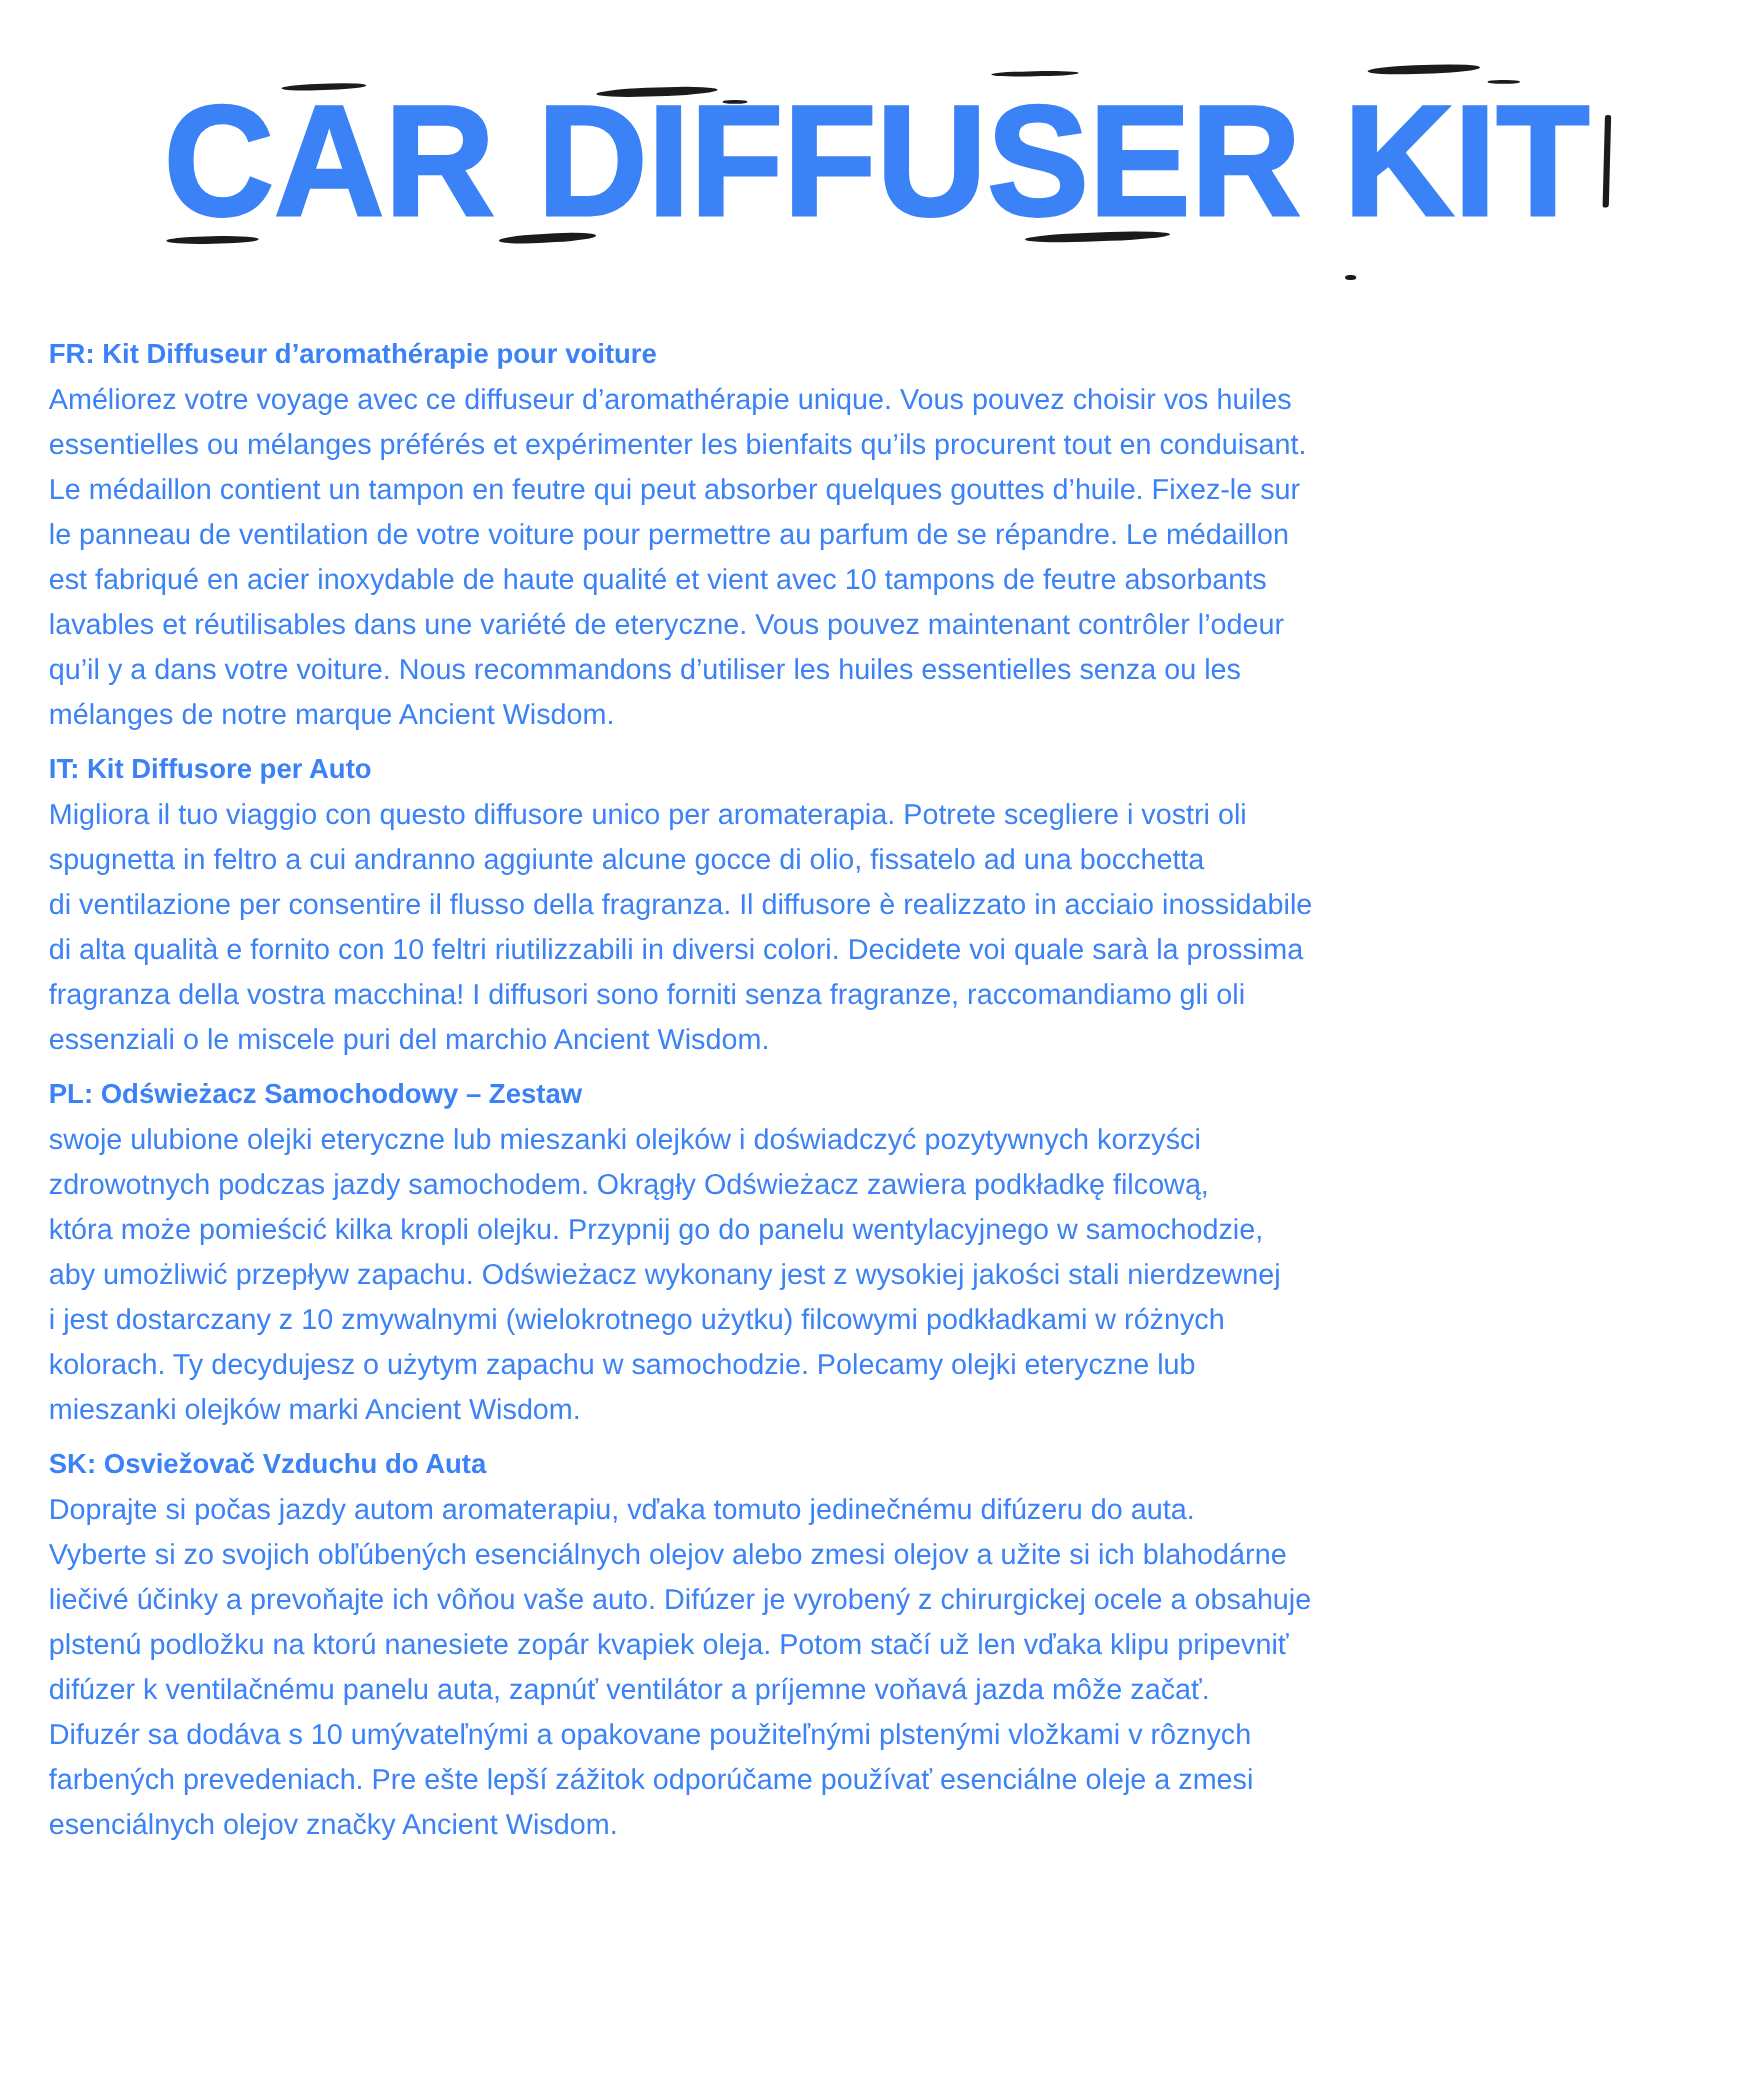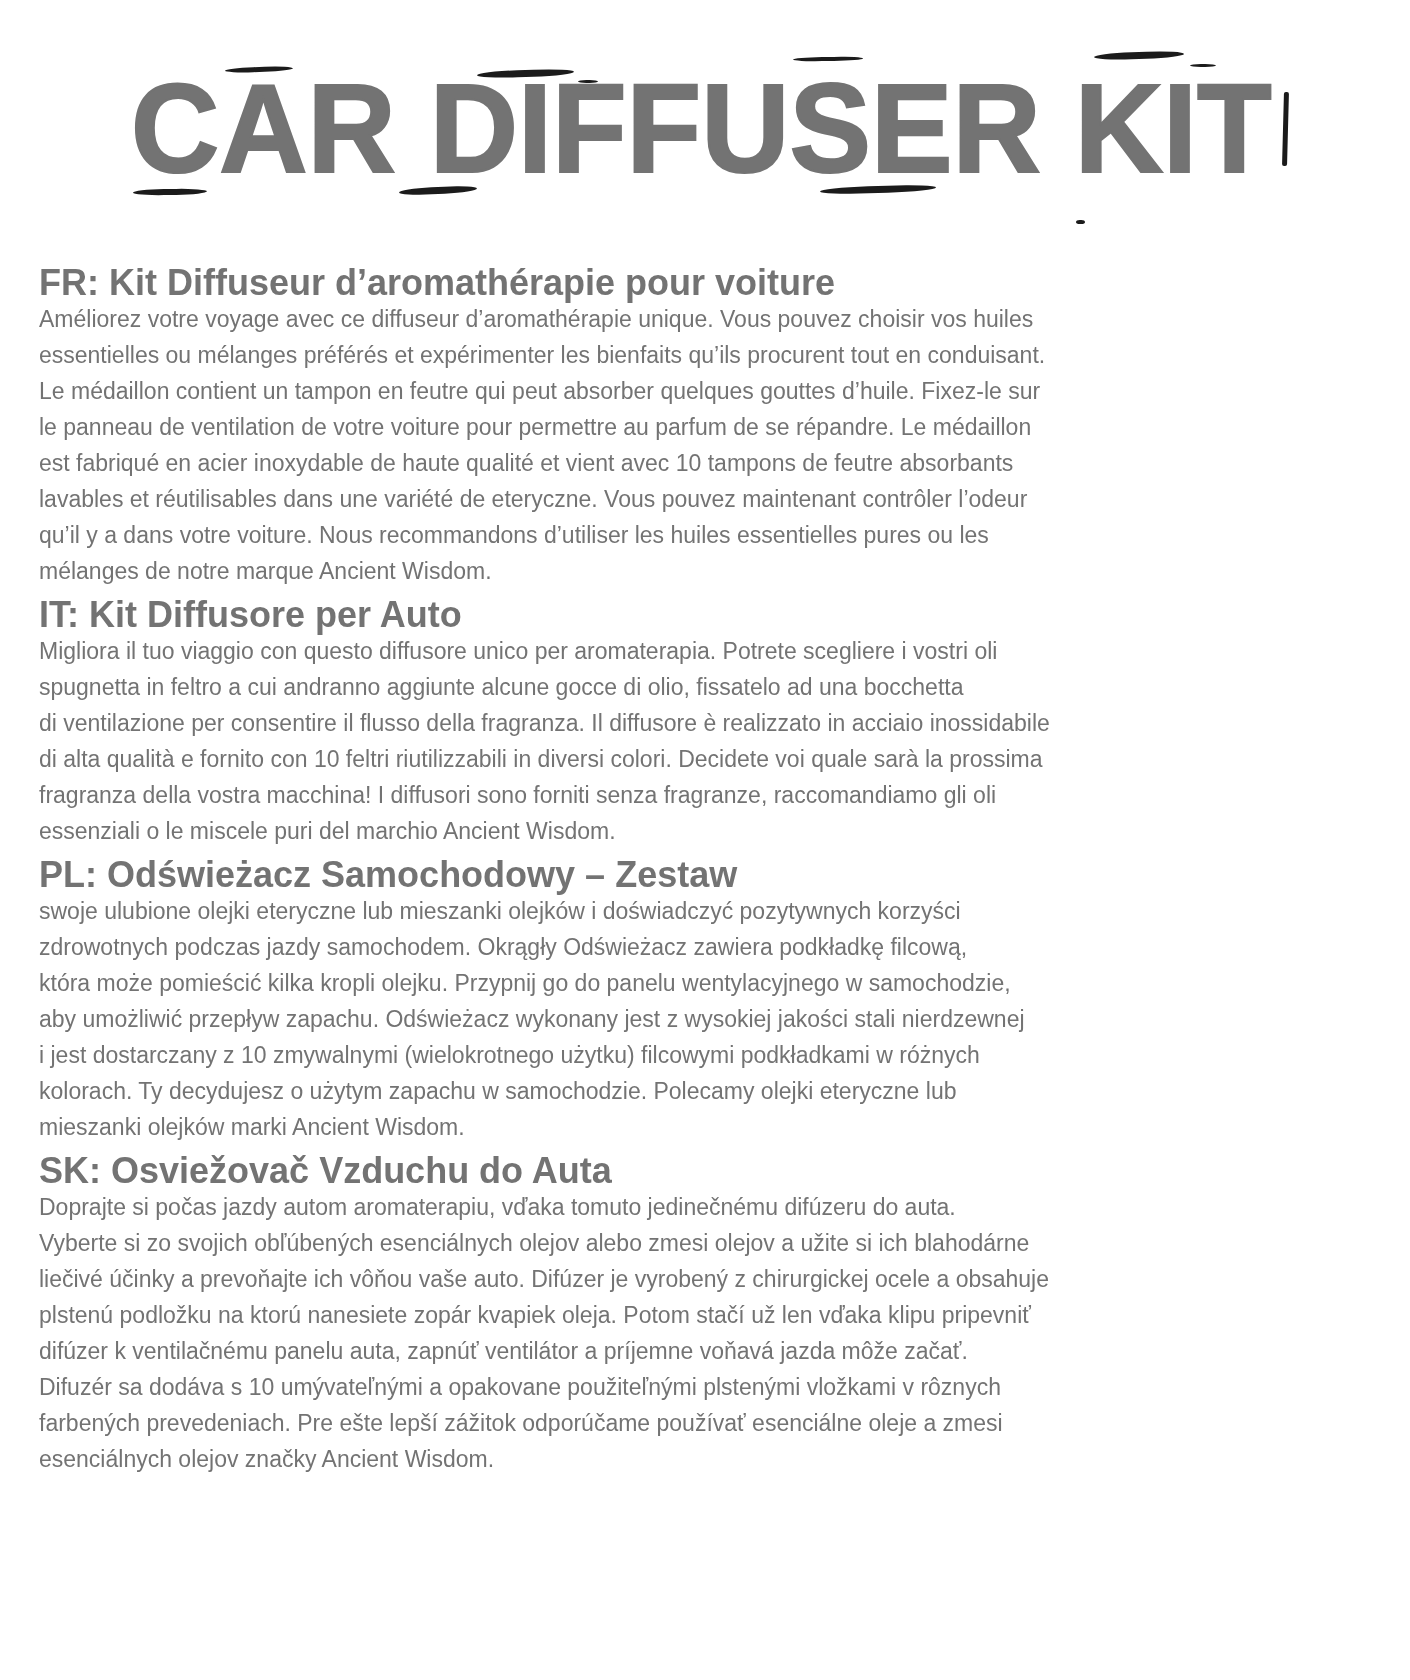--- a/index.html
+++ b/index.html
@@ -60,35 +60,35 @@
     position: absolute;
     left: 39px;
     top: 265px;
     width: 1330px;
   }
   .content section {
     margin: 0 0 8px 0;
   }
   .content h2 {
     margin: 0;
-    font-size: 36px;
+    font-size: 22px;
     line-height: 36px;
     font-weight: bold;
     white-space: pre;
   }
   .content .line {
     font-size: 23px;
     line-height: 36px;
     white-space: pre;
   }
 </style>
 </head>
 <body>
 
-<div class="page" style="background: rgb(255, 255, 255); color: #737373; text-decoration: underline;">
+<div class="page" style="background: rgb(255, 255, 255); color: #3b82f6; text-decoration: underline;">
 
   <div class="title">
     <span class="title-text">CAR DIFFUSER KIT</span>
   </div>
 
   <div class="mark m1"></div>
   <div class="mark m2"></div>
   <div class="mark m3"></div>
   <div class="mark m4"></div>
   <div class="mark m5"></div>
@@ -101,21 +101,21 @@
 
   <div class="content" id="sections-root">
       <section>
         <h2>FR: Kit Diffuseur d’aromathérapie pour voiture</h2>
         <div class="line">Améliorez votre voyage avec ce diffuseur d’aromathérapie unique. Vous pouvez choisir vos huiles</div>
         <div class="line">essentielles ou mélanges préférés et expérimenter les bienfaits qu’ils procurent tout en conduisant.</div>
         <div class="line">Le médaillon contient un tampon en feutre qui peut absorber quelques gouttes d’huile. Fixez-le sur</div>
         <div class="line">le panneau de ventilation de votre voiture pour permettre au parfum de se répandre. Le médaillon</div>
         <div class="line">est fabriqué en acier inoxydable de haute qualité et vient avec 10 tampons de feutre absorbants</div>
         <div class="line">lavables et réutilisables dans une variété de eteryczne. Vous pouvez maintenant contrôler l’odeur</div>
-        <div class="line">qu’il y a dans votre voiture. Nous recommandons d’utiliser les huiles essentielles pures ou les</div>
+        <div class="line">qu’il y a dans votre voiture. Nous recommandons d’utiliser les huiles essentielles senza ou les</div>
         <div class="line">mélanges de notre marque Ancient Wisdom.</div>
       </section>
       <section>
         <h2>IT: Kit Diffusore per Auto</h2>
         <div class="line">Migliora il tuo viaggio con questo diffusore unico per aromaterapia. Potrete scegliere i vostri oli</div>
         <div class="line">spugnetta in feltro a cui andranno aggiunte alcune gocce di olio, fissatelo ad una bocchetta</div>
         <div class="line">di ventilazione per consentire il flusso della fragranza. Il diffusore è realizzato in acciaio inossidabile</div>
         <div class="line">di alta qualità e fornito con 10 feltri riutilizzabili in diversi colori. Decidete voi quale sarà la prossima</div>
         <div class="line">fragranza della vostra macchina! I diffusori sono forniti senza fragranze, raccomandiamo gli oli</div>
         <div class="line">essenziali o le miscele puri del marchio Ancient Wisdom.</div>

